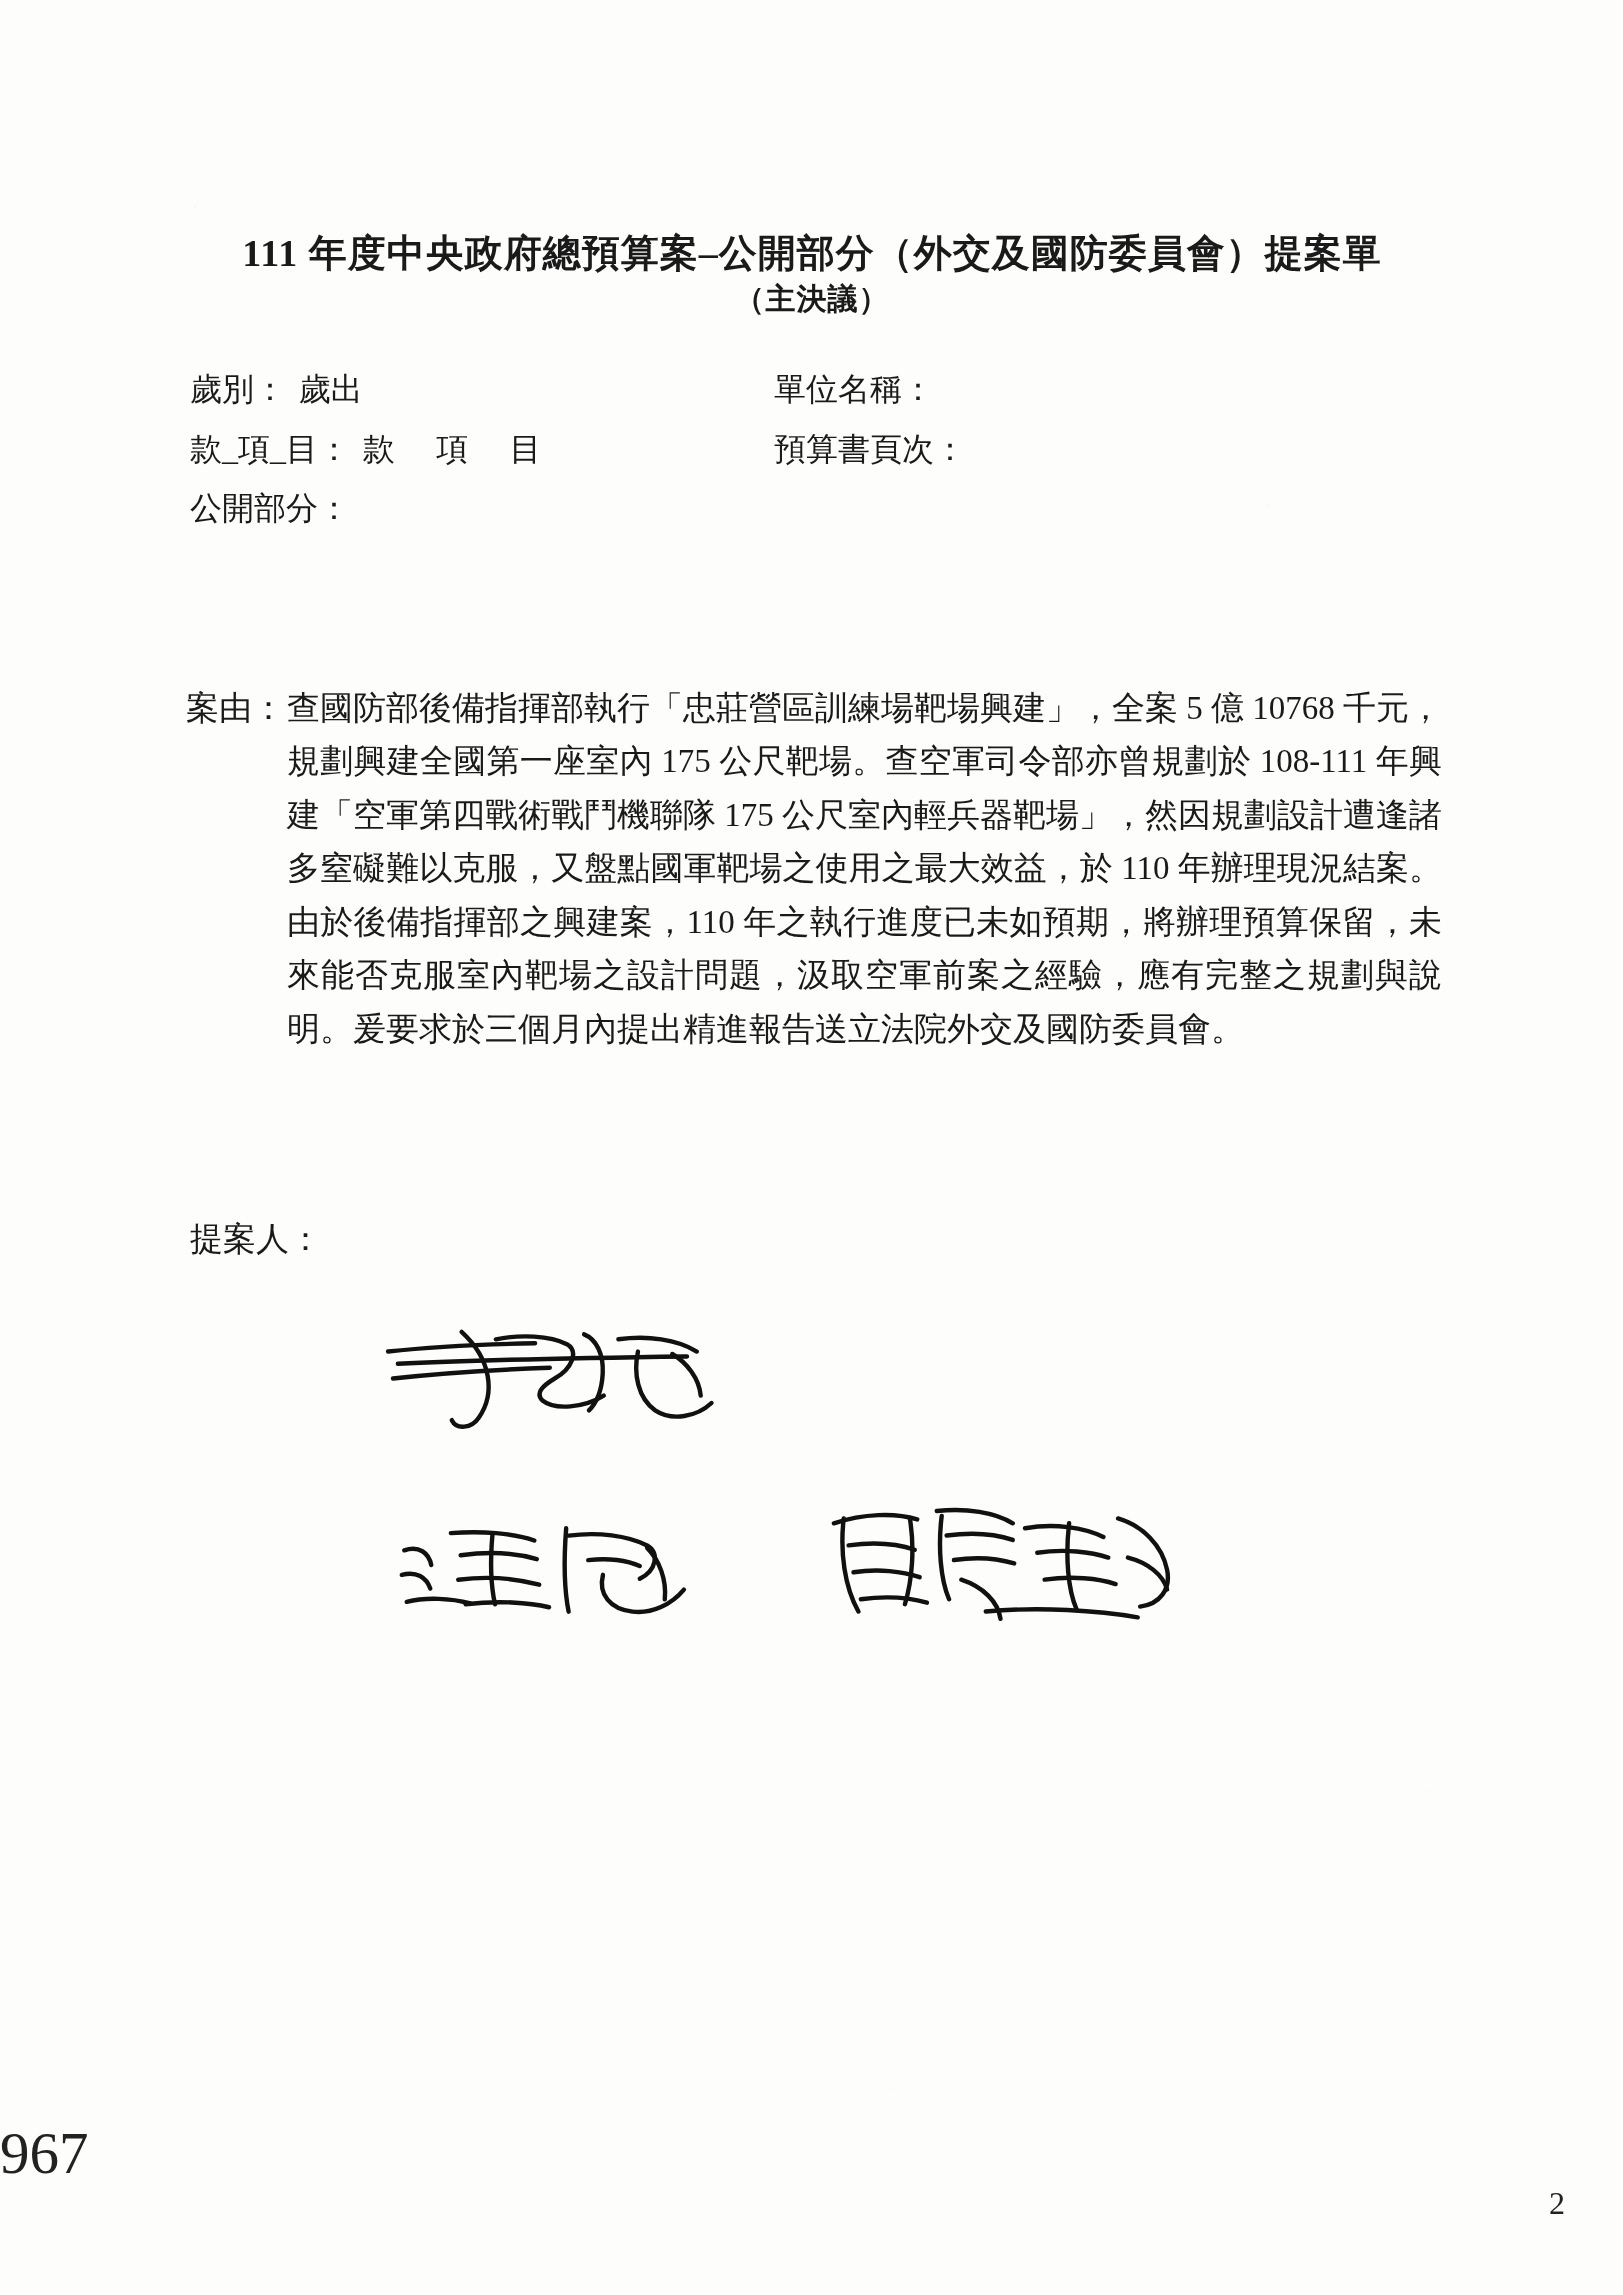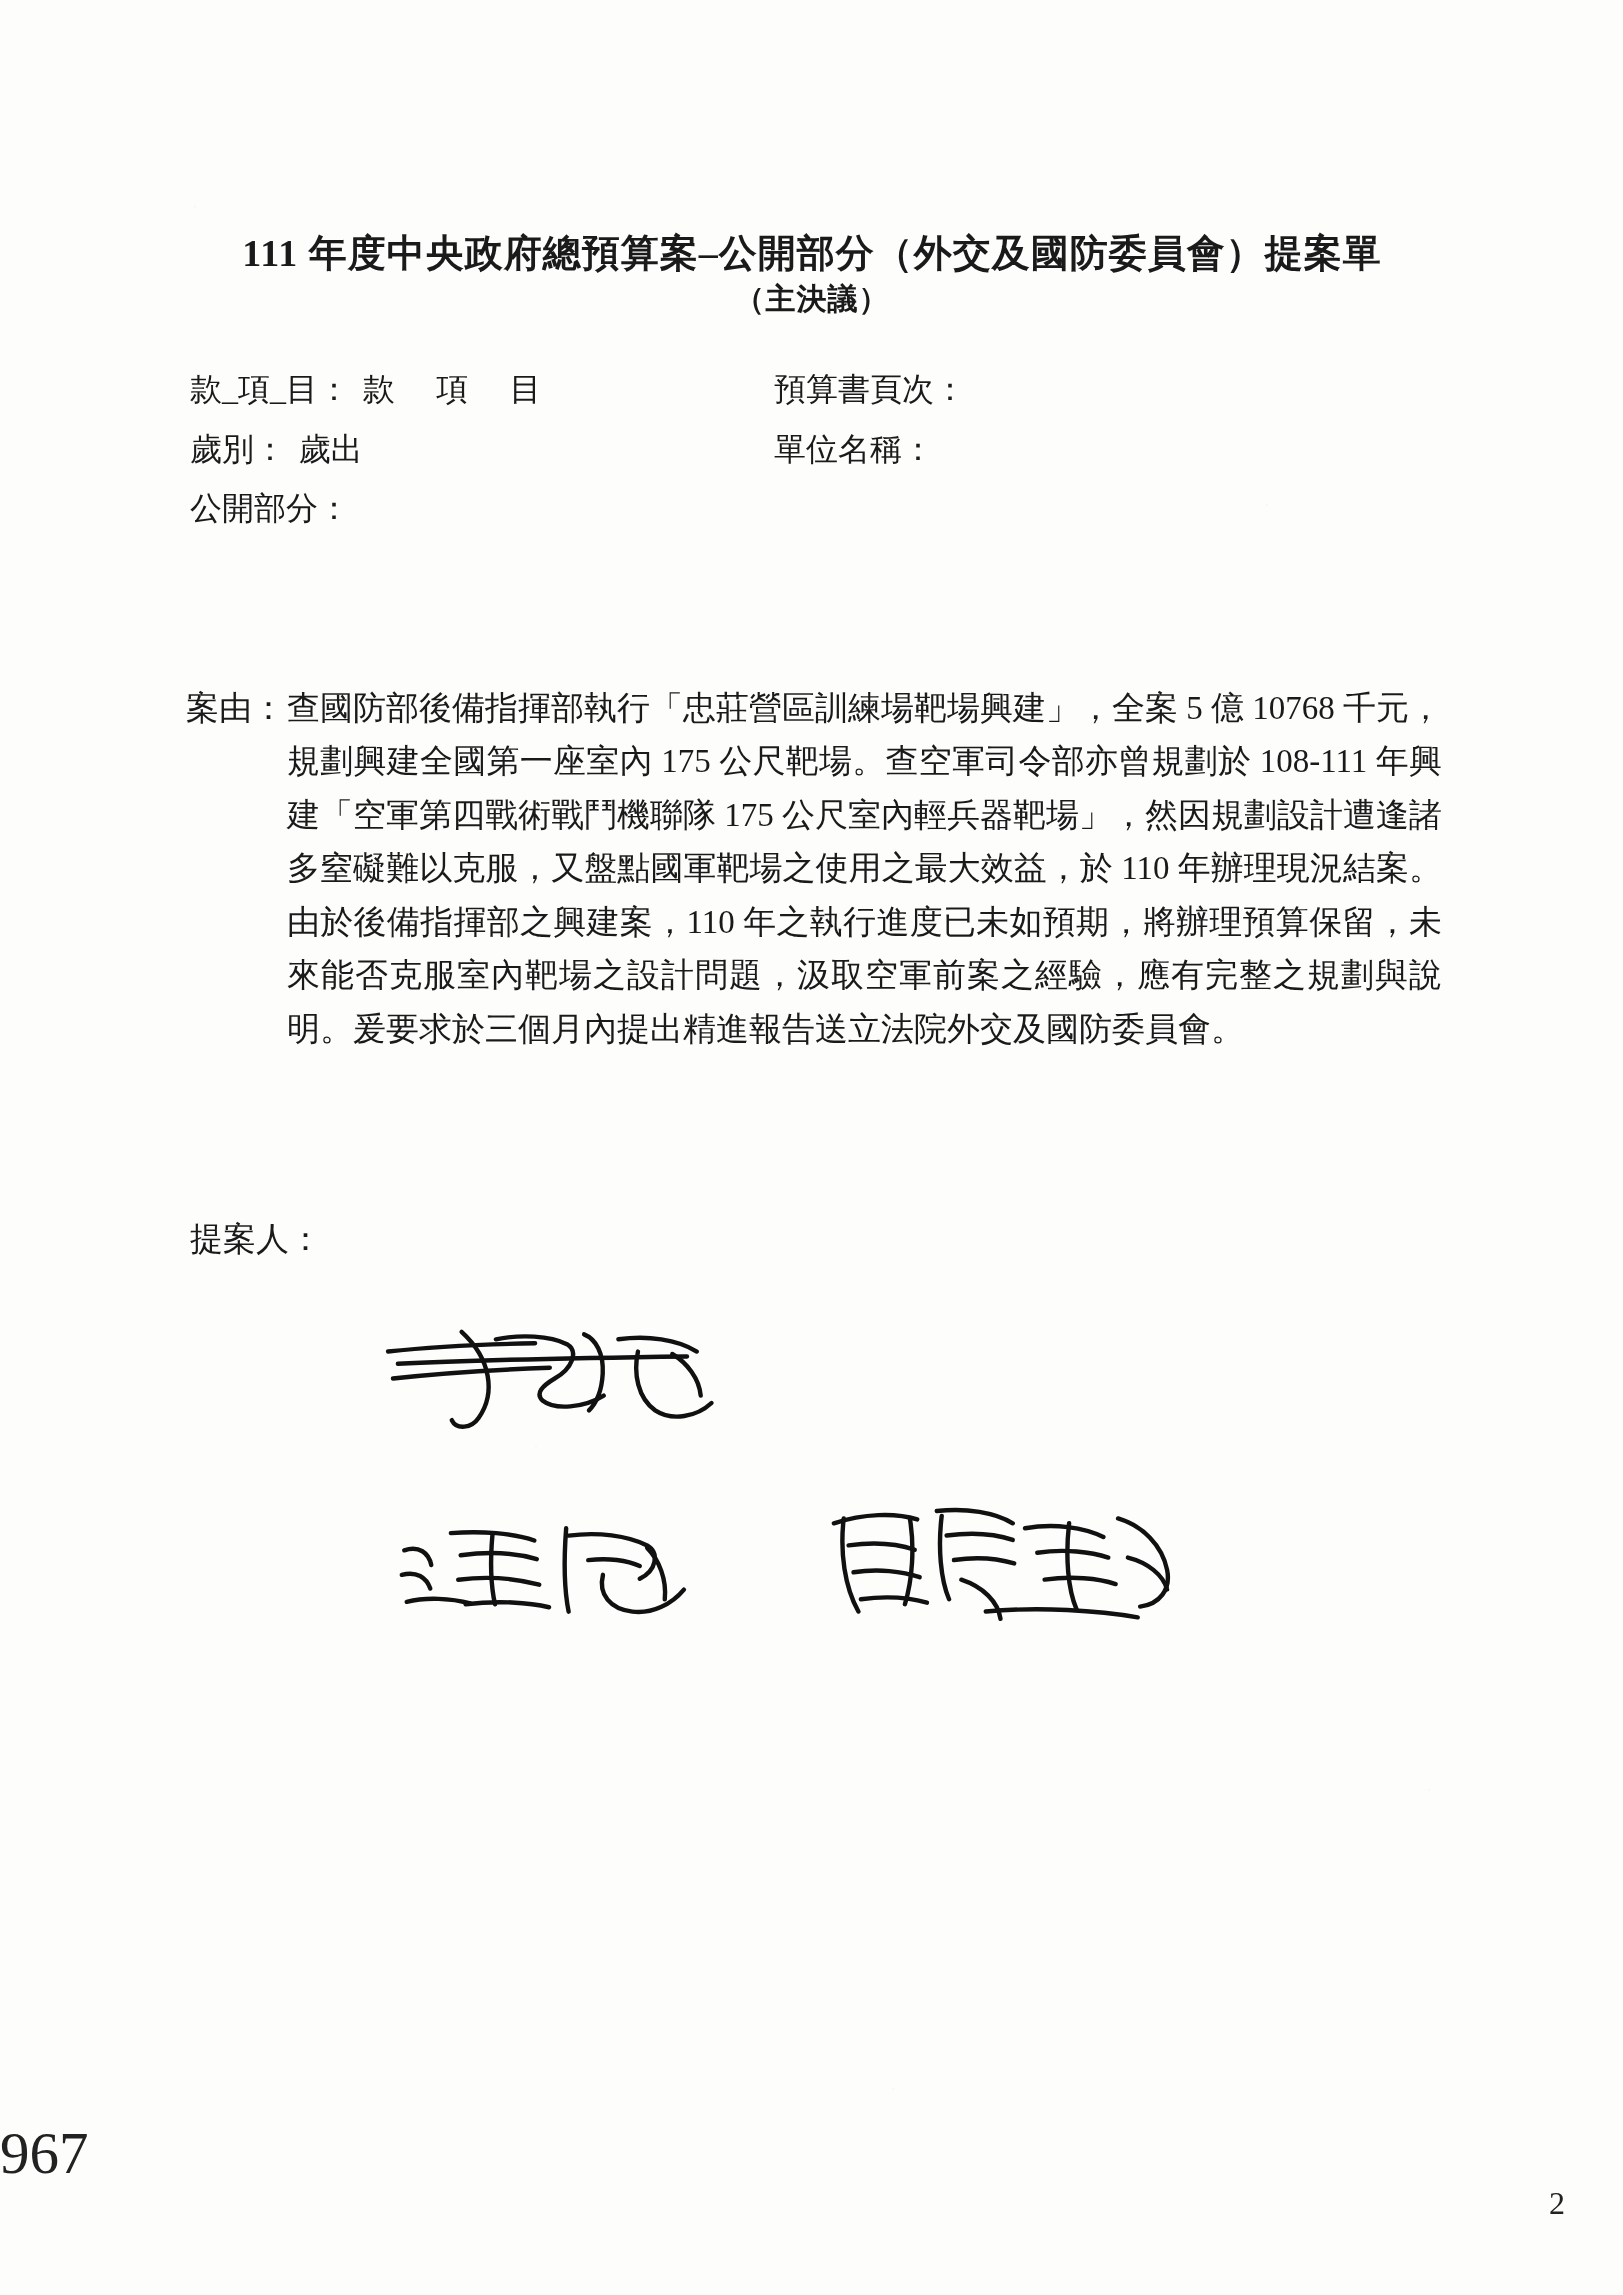--- a/index.html
+++ b/index.html
@@ -147,36 +147,36 @@
 
   <div class="title-block">
     <div class="title-line-1">111 年度中央政府總預算案–公開部分（外交及國防委員會）提案單</div>
     <div class="title-line-2">（主決議）</div>
   </div>
 
   <div class="fields">
 
     <div class="field-row">
       <div class="field-left">
+        <span class="field-label">歲別：</span>
+        <span class="field-value">歲出</span>
+      </div>
+      <div class="field-right">
+        <span class="field-label">單位名稱：</span>
+        <span class="field-value"></span>
+      </div>
+    </div>
+
+    <div class="field-row">
+      <div class="field-left">
         <span class="field-label">款_項_目：</span>
         <span class="field-value spaced">款 項 目</span>
       </div>
       <div class="field-right">
         <span class="field-label">預算書頁次：</span>
-        <span class="field-value"></span>
-      </div>
-    </div>
-
-    <div class="field-row">
-      <div class="field-left">
-        <span class="field-label">歲別：</span>
-        <span class="field-value">歲出</span>
-      </div>
-      <div class="field-right">
-        <span class="field-label">單位名稱：</span>
         <span class="field-value"></span>
       </div>
     </div>
 
 
     <div class="field-row">
       <div class="field-left">
         <span class="field-label">公開部分：</span>
         <span class="field-value"></span>
       </div>

